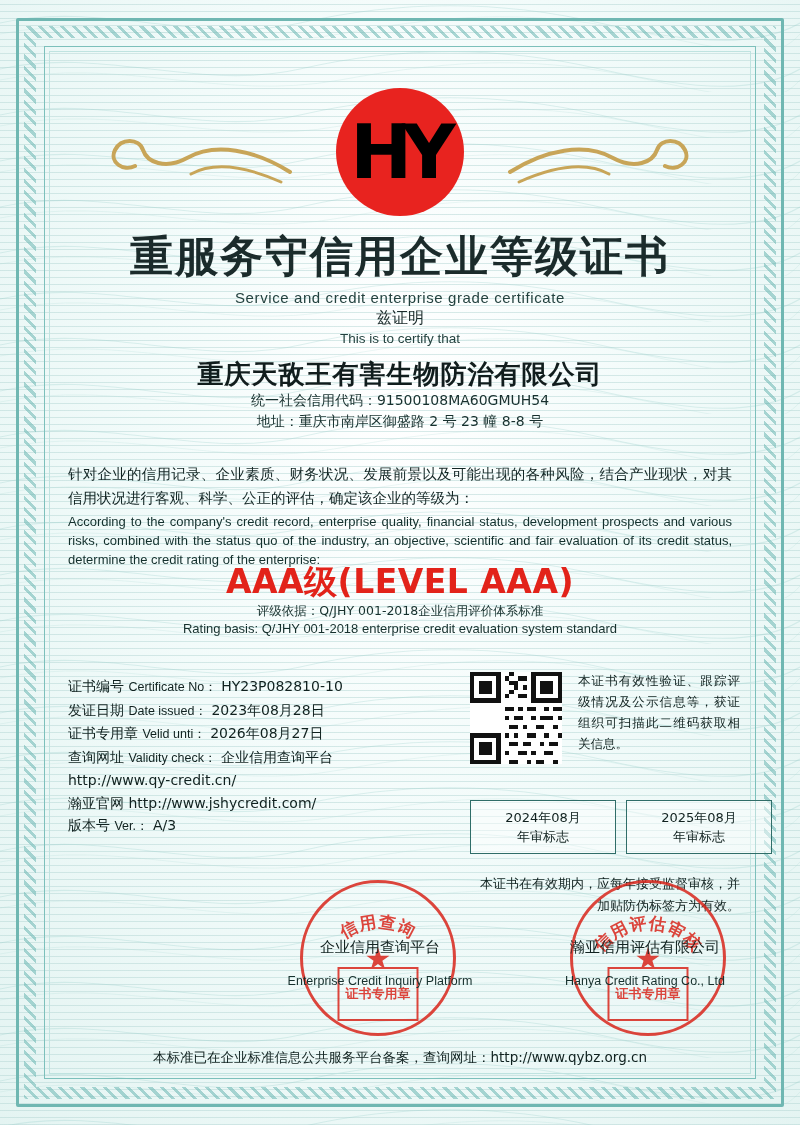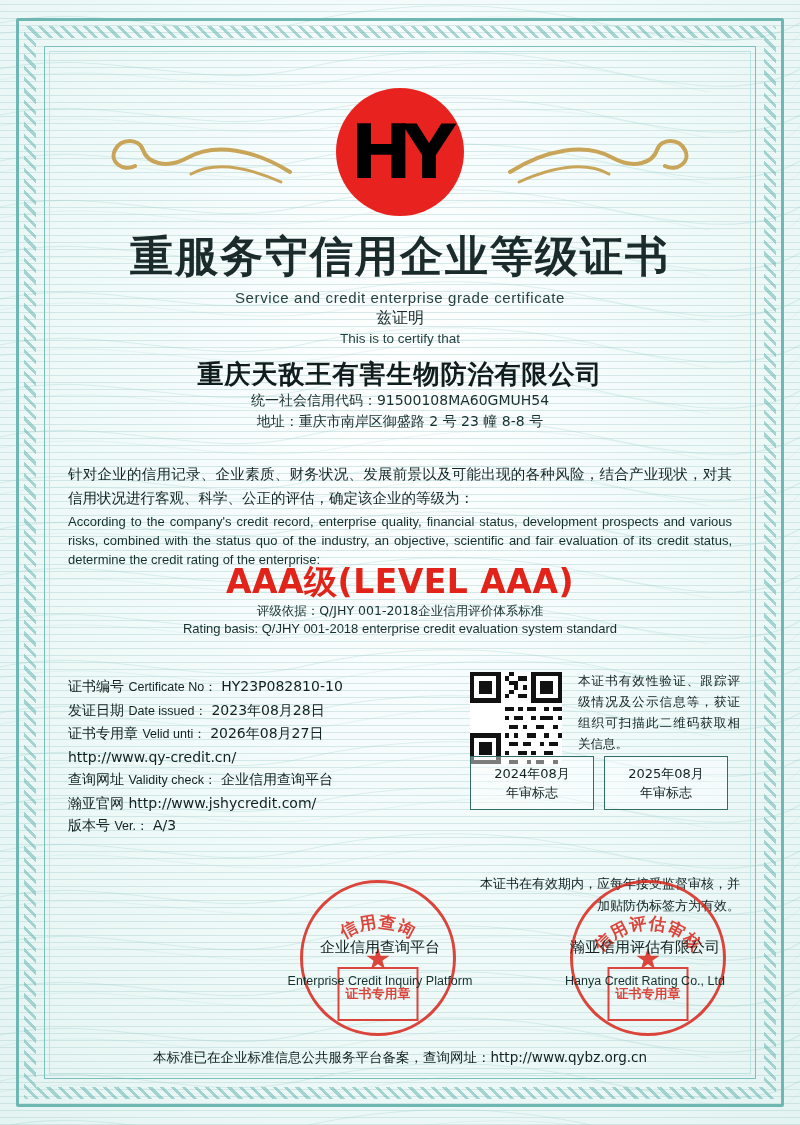--- a/index.html
+++ b/index.html
@@ -245,22 +245,22 @@
     top: 670px; left: 578px;
     width: 162px;
     font-size: 12.5px;
     line-height: 21px;
     color: #10211f;
     text-align: justify;
     font-family: "DejaVu Sans", sans-serif;
   }
   .year-boxes {
     position: absolute;
-    top: 756px; left: 470px;
-    width: 258px;
+    top: 800px; left: 470px;
+    width: 302px;
     display: flex;
     gap: 10px;
   }
   .year-box {
     flex: 1;
     border: 1px solid #2f6d68;
     height: 52px;
     display: flex;
     flex-direction: column;
     align-items: center;
@@ -415,26 +415,26 @@
       <span>发证日期</span>
       <span class="lbl-en">Date issued：</span>
       <span>2023年08月28日</span>
     </div>
     <div class="row">
       <span>证书专用章</span>
       <span class="lbl-en">Velid unti：</span>
       <span>2026年08月27日</span>
     </div>
     <div class="row">
-      <span>http://www.qy-credit.cn/</span>
-    </div>
-    <div class="row">
       <span>查询网址</span>
       <span class="lbl-en">Validity check：</span>
       <span>企业信用查询平台</span>
+    </div>
+    <div class="row">
+      <span>http://www.qy-credit.cn/</span>
     </div>
     <div class="row">
       <span>瀚亚官网</span>
       <span>http://www.jshycredit.com/</span>
     </div>
     <div class="row">
       <span>版本号</span>
       <span class="lbl-en">Ver.：</span>
       <span>A/3</span>
     </div>

